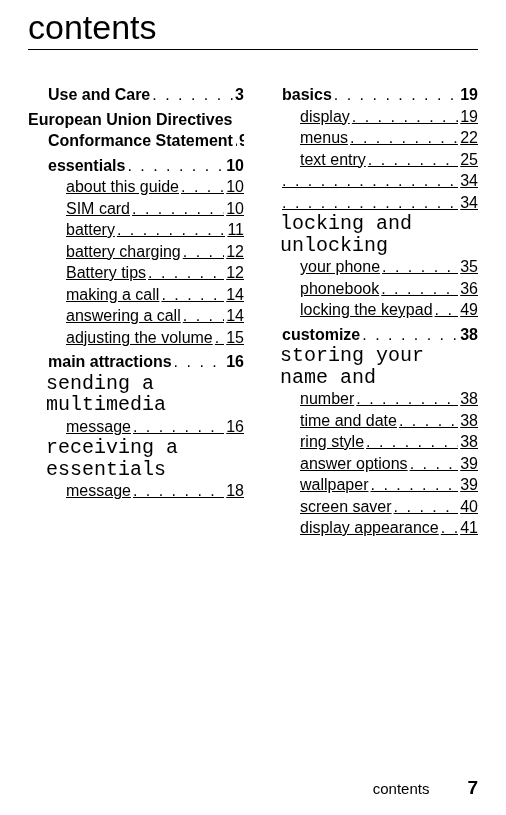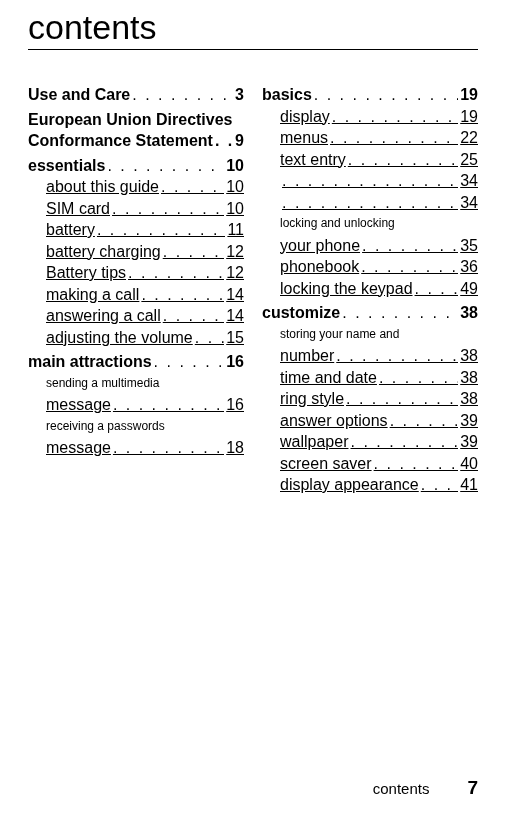--- a/index.html
+++ b/index.html
@@ -55,20 +55,21 @@
     .toc-entry .dots::before {
       content: ". . . . . . . . . . . . . . . . . . . . . . . . . . . . . .";
     }
     .toc-entry .page {
       flex: 0 0 auto;
       text-align: right;
       padding-left: 2px;
     }
     .toc-entry .label {
       flex: 0 1 auto;
+      margin-left: 20px;
     }
     .section-block {
       margin-bottom: 3px;
     }
     .multi-line-section {
       font-weight: bold;
       font-size: 16px;
       line-height: 21.5px;
     }
     .footer {
@@ -79,22 +80,23 @@
       align-items: baseline;
       gap: 38px;
       font-size: 15px;
     }
     .footer .pg {
       font-weight: bold;
       font-size: 19px;
     }
     .continuation {
       padding-left: 18px;
-      font-size: 12px;
+      font-size: 20px;
       line-height: 21.5px;
+      font-family: Liberation Mono, monospace;
     }
   </style>
 </head>
 <body>
 
 <h1 class="page-title">contents</h1>
 
 <div class="columns">
   <div class="col" id="col-left">
       <div class="section-block">
@@ -166,21 +168,21 @@
           <span class="label">main attractions</span>
           <span class="dots"></span>
           <span class="page">16</span>
         </div>
         <div class="continuation">sending a multimedia</div>
         <div class="toc-entry sub">
           <span class="label">message</span>
           <span class="dots"></span>
           <span class="page">16</span>
         </div>
-        <div class="continuation">receiving a passwords</div>
+        <div class="continuation">receiving a essentials</div>
         <div class="toc-entry sub">
           <span class="label">message</span>
           <span class="dots"></span>
           <span class="page">18</span>
         </div>
       </div>
     </div>
   <div class="col" id="col-right">
       <div class="section-block">
         <div class="toc-entry section">

